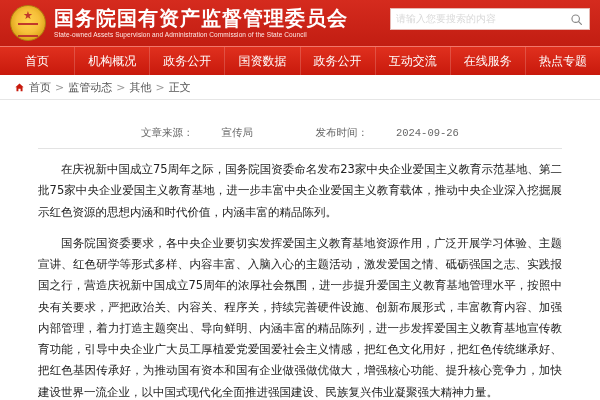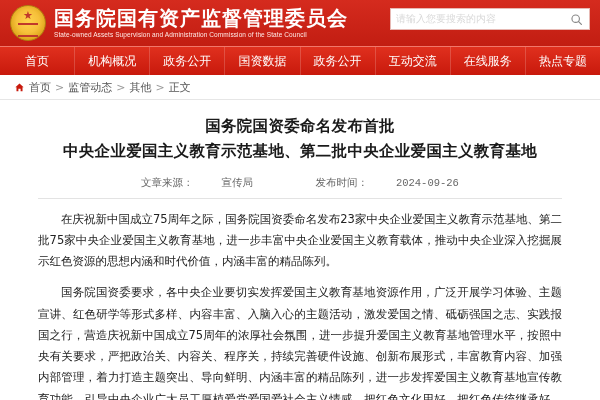--- a/index.html
+++ b/index.html
@@ -265,24 +265,20 @@
     <span class="crumb">首页</span>
     <span class="crumb-sep">&gt;</span>
     <span class="crumb">监管动态</span>
     <span class="crumb-sep">&gt;</span>
     <span class="crumb">其他</span>
     <span class="crumb-sep">&gt;</span>
     <span class="crumb-current">正文</span>
   </div>
 
   <div class="article">
-    <div class="art-title">
-      <span>国务院国资委命名发布首批</span>
-      <span class="l2">中央企业爱国主义教育示范基地、第二批中央企业爱国主义教育基地</span>
-    </div>
 
     <div class="meta">
       <span><span>文章来源：</span><span>宣传局</span></span>
       <span><span>发布时间：</span><span>2024-09-26</span></span>
     </div>
     <div class="meta-divider"></div>
 
     <div class="body-text">
       <p>在庆祝新中国成立75周年之际，国务院国资委命名发布23家中央企业爱国主义教育示范基地、第二批75家中央企业爱国主义教育基地，进一步丰富中央企业爱国主义教育载体，推动中央企业深入挖掘展示红色资源的思想内涵和时代价值，内涵丰富的精品陈列。</p>
       <p>国务院国资委要求，各中央企业要切实发挥爱国主义教育基地资源作用，广泛开展学习体验、主题宣讲、红色研学等形式多样、内容丰富、入脑入心的主题活动，激发爱国之情、砥砺强国之志、实践报国之行，营造庆祝新中国成立75周年的浓厚社会氛围，进一步提升爱国主义教育基地管理水平，按照中央有关要求，严把政治关、内容关、程序关，持续完善硬件设施、创新布展形式，丰富教育内容、加强内部管理，着力打造主题突出、导向鲜明、内涵丰富的精品陈列，进一步发挥爱国主义教育基地宣传教育功能，引导中央企业广大员工厚植爱党爱国爱社会主义情感，把红色文化用好，把红色传统继承好、把红色基因传承好，为推动国有资本和国有企业做强做优做大，增强核心功能、提升核心竞争力，加快建设世界一流企业，以中国式现代化全面推进强国建设、民族复兴伟业凝聚强大精神力量。</p>

